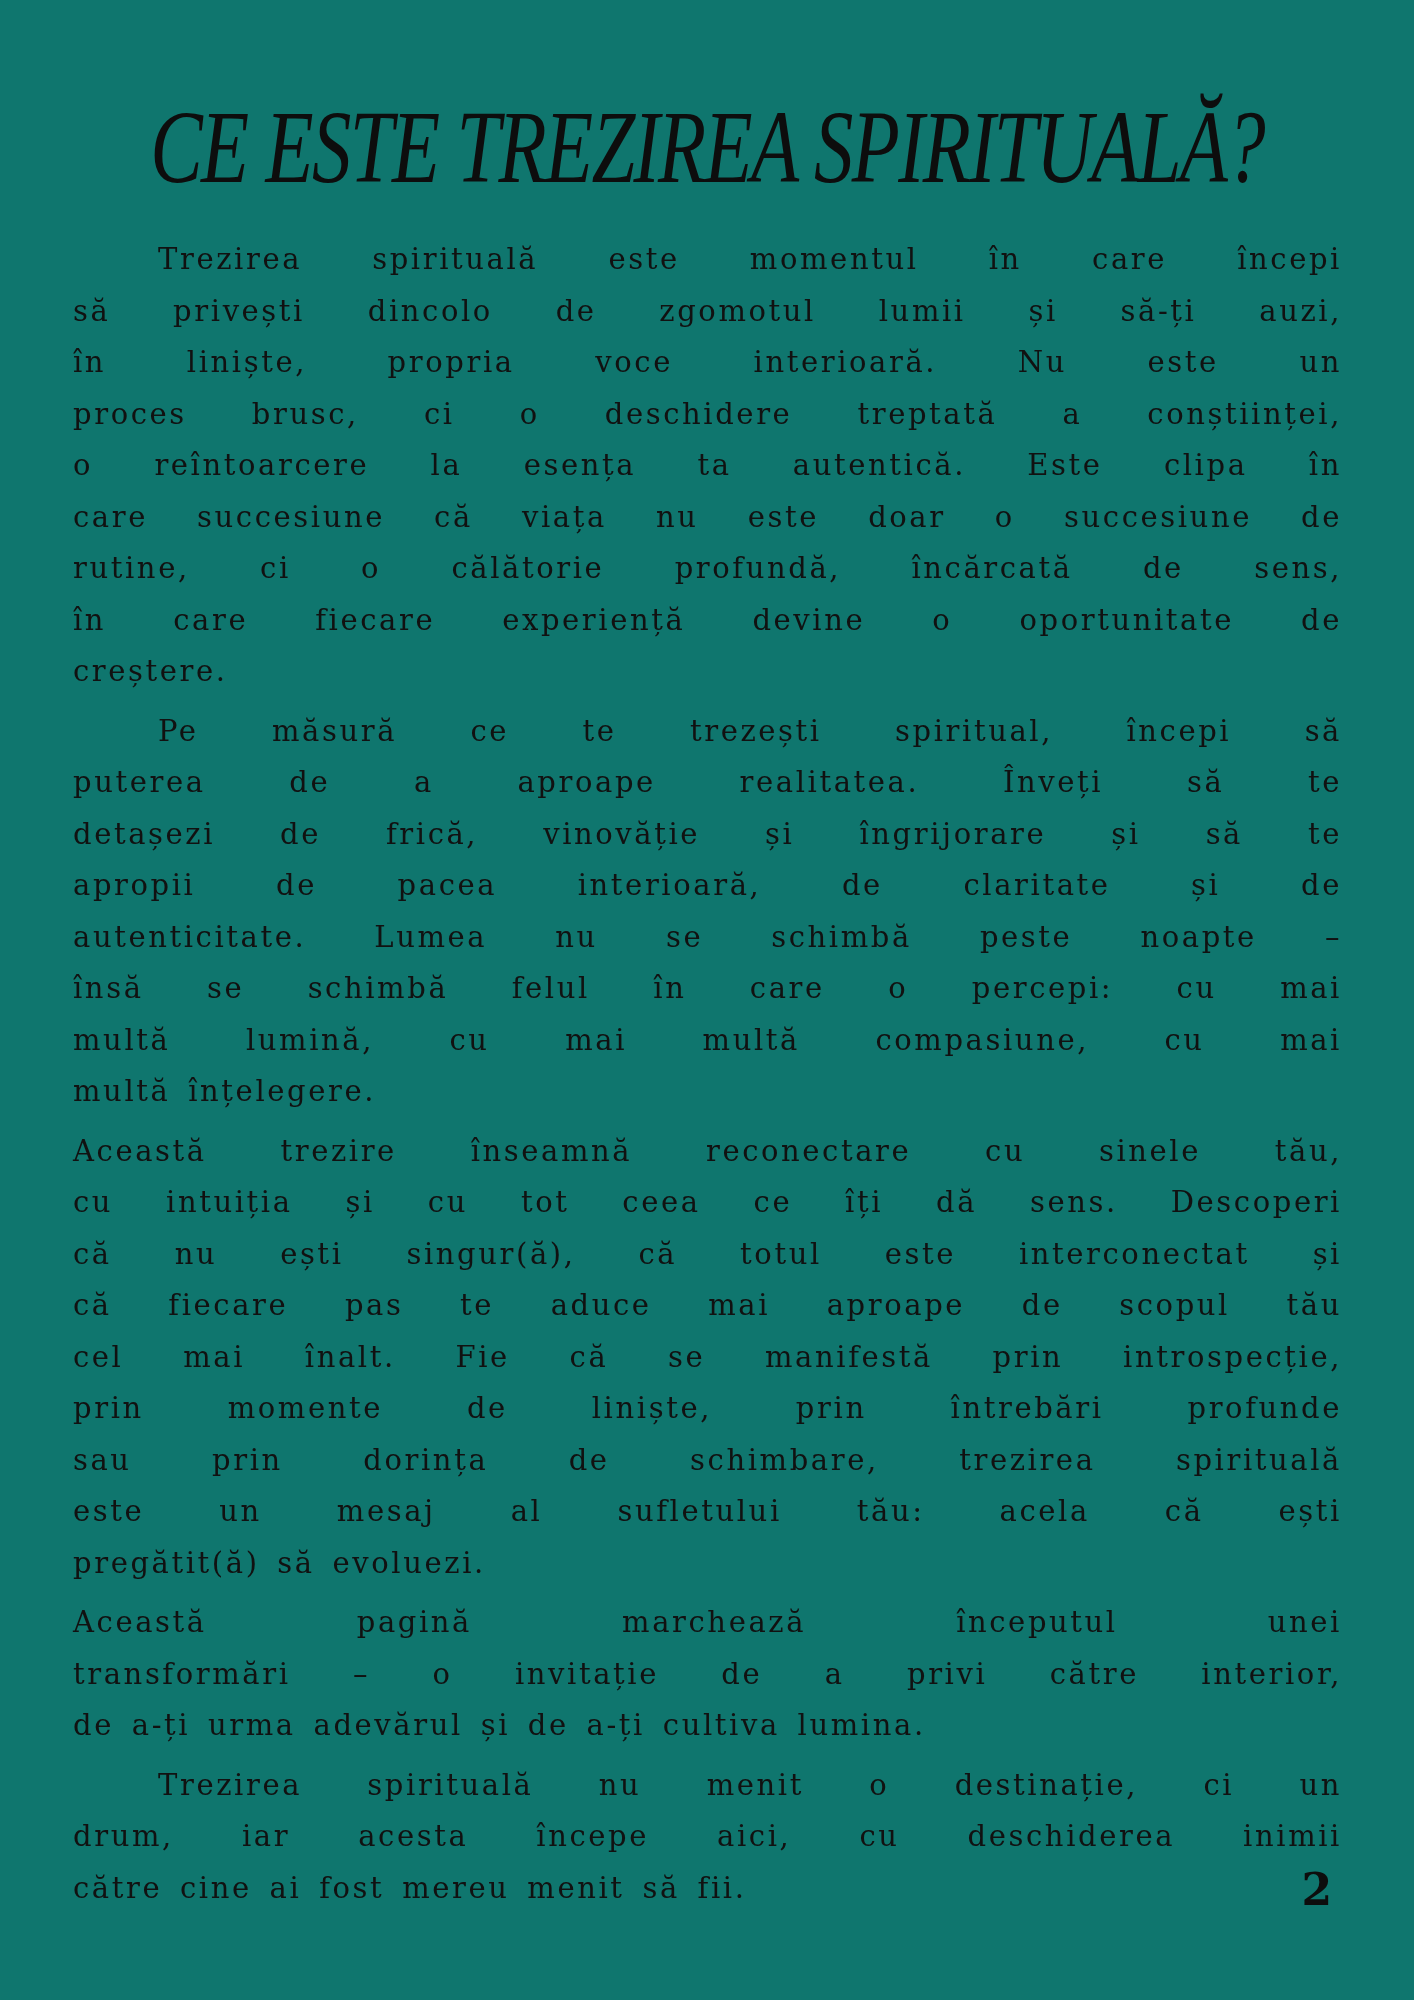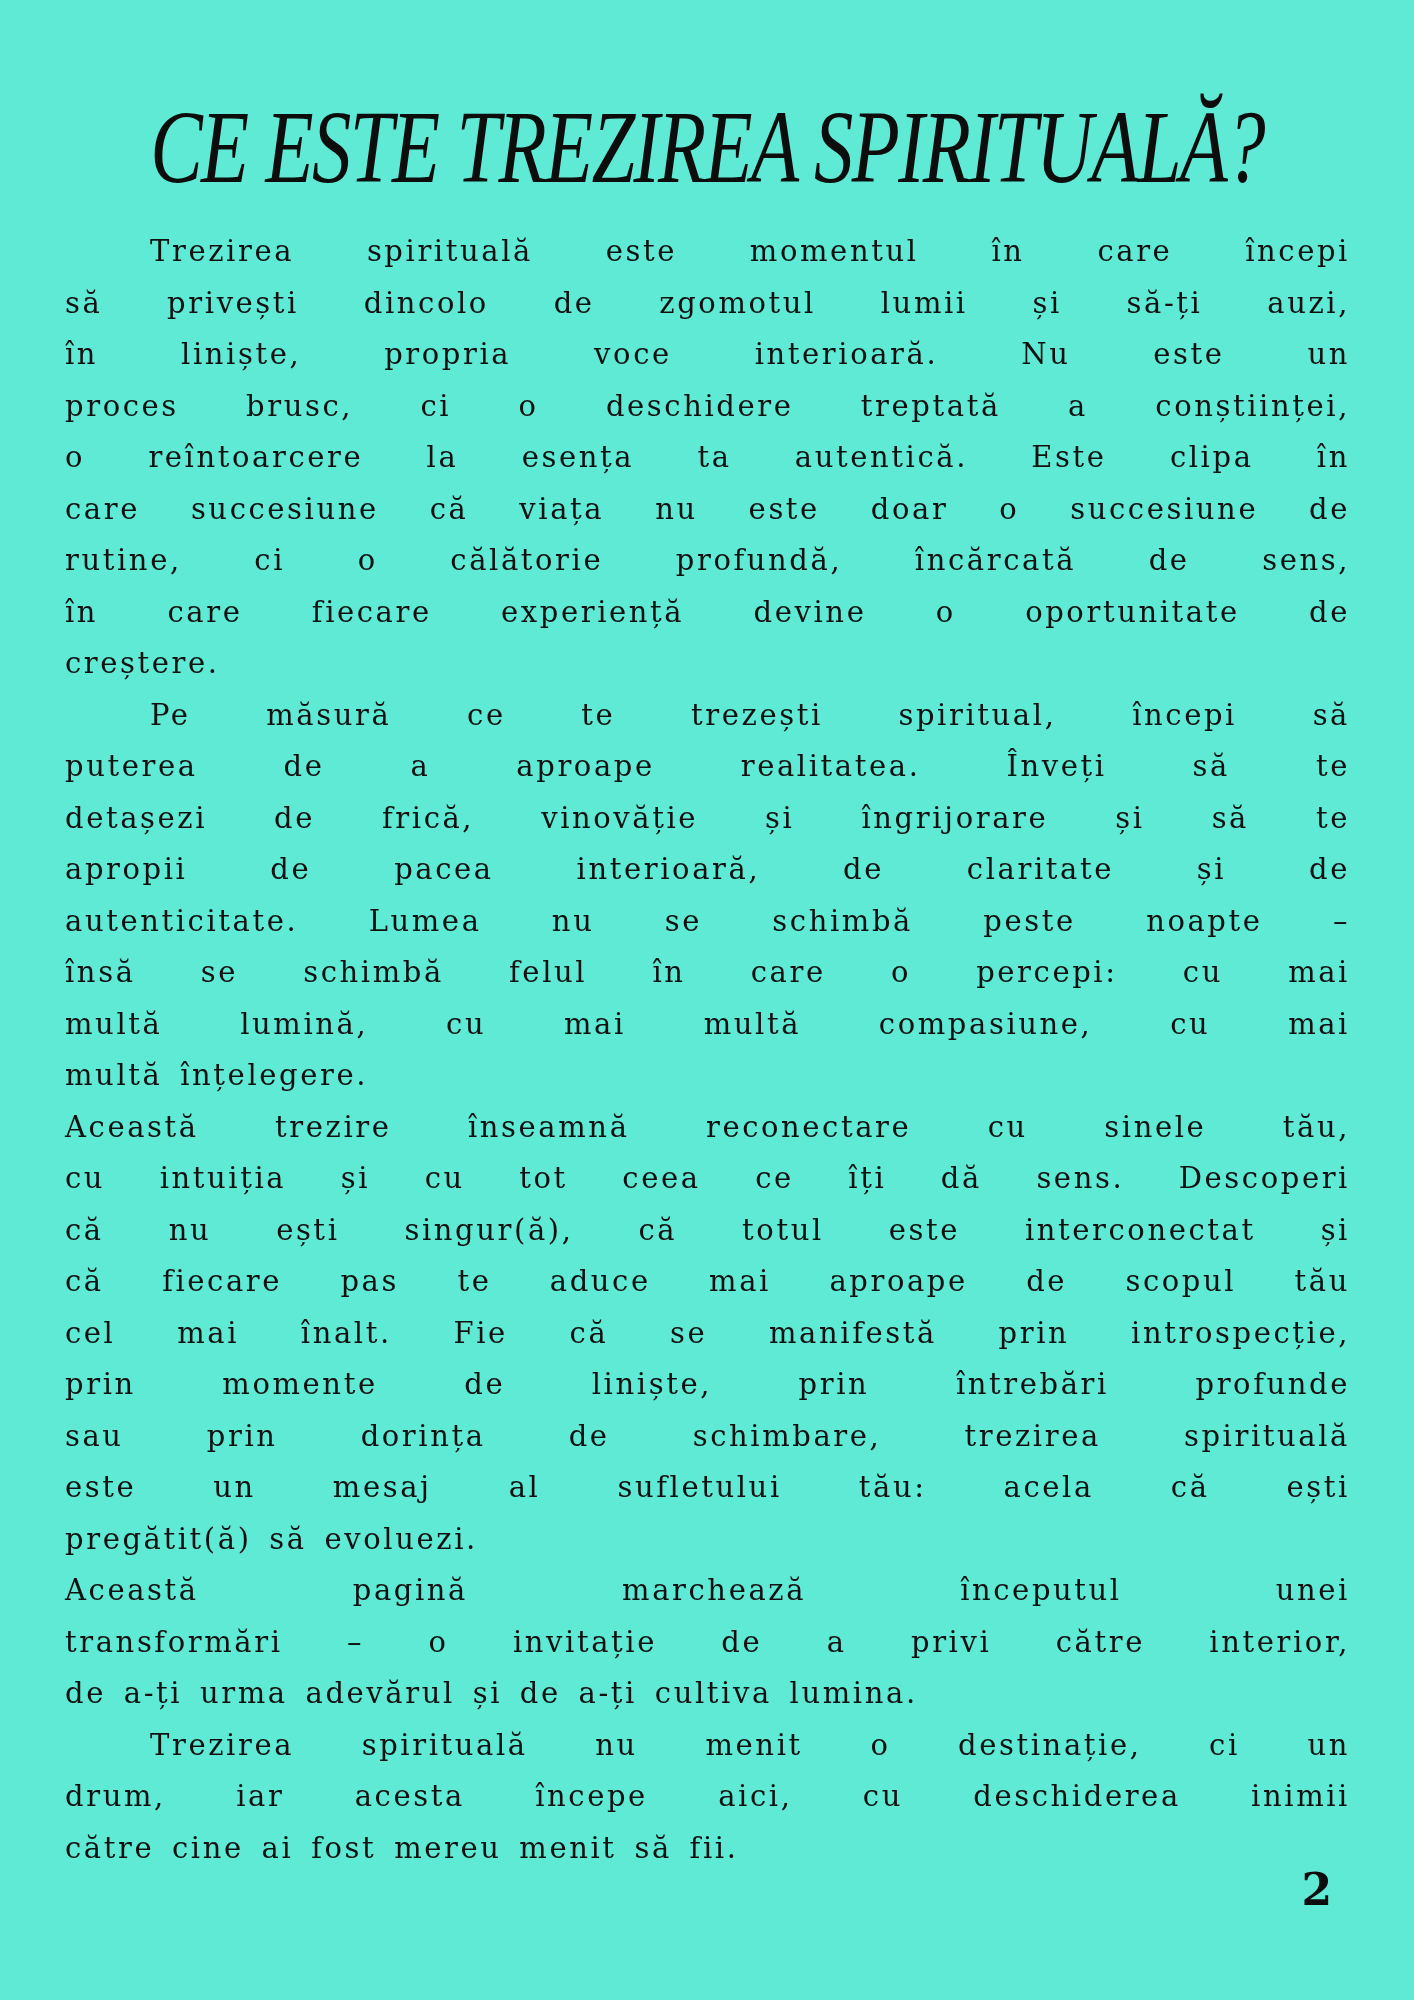--- a/index.html
+++ b/index.html
@@ -8,21 +8,21 @@
     width: 1414px;
     height: 2000px;
     position: relative;
     overflow: hidden;
     font-family: "DejaVu Serif", serif;
     color: #111111;
   }
   .page {
     position: absolute;
     inset: 0;
-    background: #5eead4;
+    background: #0f766e;
   }
   .title-wrap {
     position: absolute;
     top: 96px;
     left: 0;
     width: 100%;
     text-align: center;
   }
   .page-title {
     display: inline-block;
@@ -36,21 +36,21 @@
     transform: scaleX(0.82) scaleY(1.08);
     transform-origin: center top;
     color: #0d0d0d;
   }
   .body-text {
     position: absolute;
     top: 226px;
     left: 65px;
     right: 64px;
   }
-  .para { margin: 0; }
+  .para { margin: 8px; }
   .line {
     height: 51.5px;
     line-height: 51.5px;
     font-size: 29px;
     letter-spacing: 2.6px;
     word-spacing: 6px;
     white-space: nowrap;
     text-align: justify;
     text-align-last: justify;
     text-justify: inter-word;

